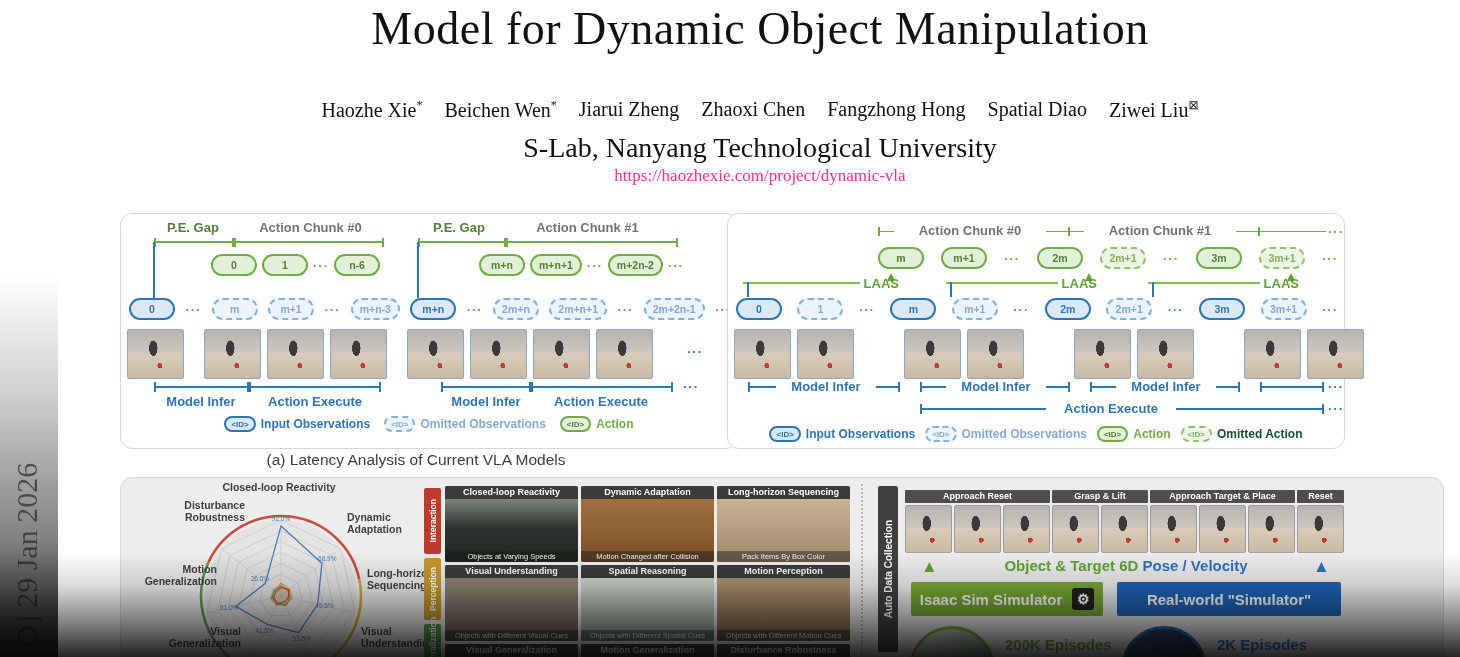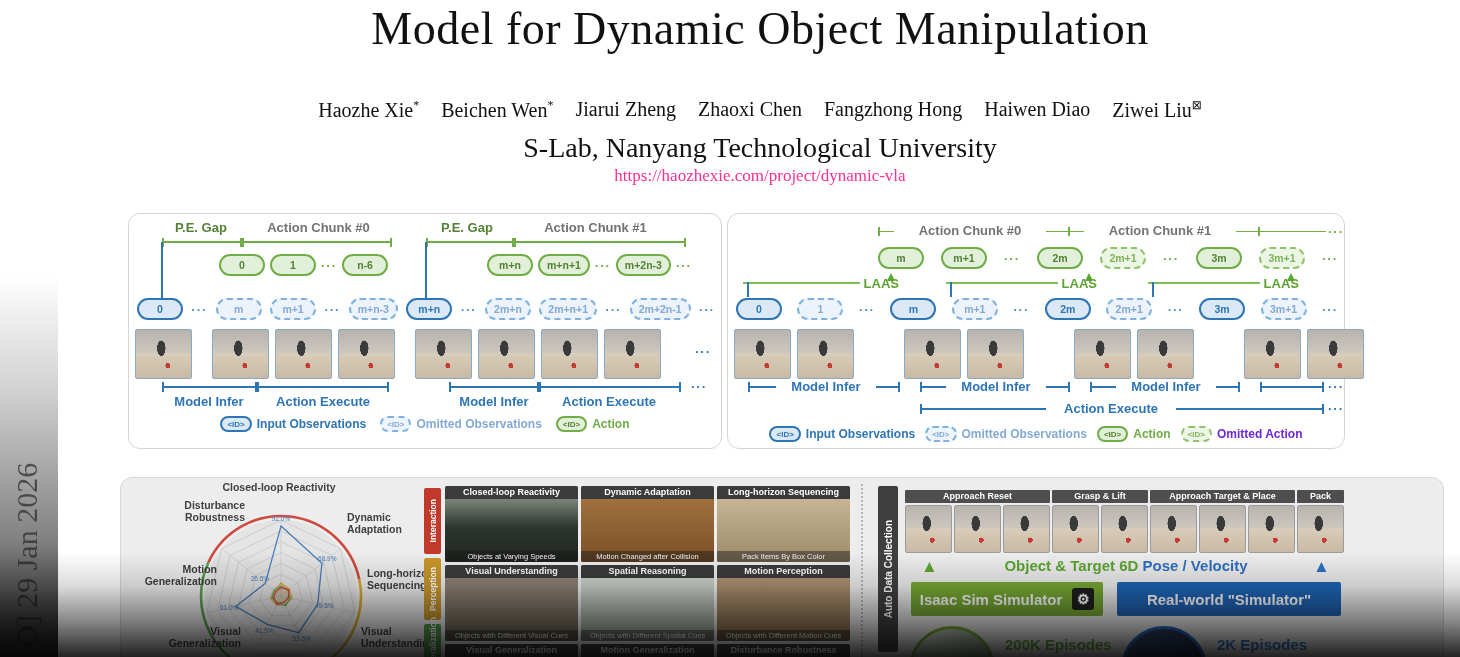--- a/index.html
+++ b/index.html
@@ -14,21 +14,21 @@
   .author sup{font-size:12px;}
   .affil{position:absolute;left:0;right:0;top:132px;font-family:"Liberation Serif",serif;
          font-size:28px;color:#111;}
   .url{position:absolute;left:0;right:0;top:166px;font-family:"Liberation Serif",serif;
        font-size:17px;color:#ff2f92;text-decoration:none;display:block;}
   .arxiv{position:absolute;left:10px;top:322px;height:345px;writing-mode:vertical-rl;
          transform:rotate(180deg);font-family:"Liberation Serif",serif;font-size:30px;
          color:#3c3c3c;white-space:nowrap;z-index:5;}
   
   .panel{position:absolute;background:#fff;border:1.5px solid #d5d5d5;border-radius:12px;}
-  #panel-a{left:128px;top:213px;width:592px;height:234px;}
+  #panel-a{left:120px;top:213px;width:592px;height:234px;padding-left:24px;}
   #panel-b{left:727px;top:213px;width:616px;height:234px;}
   .glabel{position:absolute;font-size:13px;font-weight:bold;color:#538135;text-align:center;}
   .glabel.light{color:#737373;font-weight:600;}
   .brk{position:absolute;height:2px;background:#70ad47;}
   .brk::before,.brk::after{content:'';position:absolute;width:2px;height:9px;background:#70ad47;top:-3px;}
   .brk::before{left:0}.brk::after{right:0}
   .vstub{position:absolute;width:2px;background:#2e75b6;}
   .prow{position:absolute;display:flex;align-items:center;gap:5px;}
   .prow.spread{justify-content:space-between;gap:0;}
   .pill{display:inline-flex;align-items:center;justify-content:center;height:22px;border-radius:12px;
@@ -58,21 +58,21 @@
   .gdots{position:absolute;color:#70ad47;font-weight:bold;letter-spacing:1px;font-size:13px;}
   .legend{position:absolute;left:0;right:0;display:flex;justify-content:center;align-items:center;gap:14px;}
   .leg-item{display:flex;align-items:center;gap:5px;font-size:12px;font-weight:bold;white-space:nowrap;}
   .lpill{display:inline-flex;align-items:center;justify-content:center;height:16px;border-radius:9px;
          font-size:8px;font-weight:bold;padding:0 5px;box-sizing:border-box;}
   .lpill.blue-solid{border:2px solid #2e75b6;color:#2e75b6;background:#dbe9f7;}
   .lpill.blue-dashed{border:2px dashed #7fb2e0;color:#85a9d6;background:#eef5fc;}
   .lpill.green-solid{border:2px solid #70ad47;color:#538135;background:#e2f0d9;}
   .lpill.green-dashed{border:2px dashed #8fc36b;color:#7fb35a;background:#eef7e7;}
   .llab.blue-solid{color:#2e75b6}.llab.blue-dashed{color:#85a9d6}
-  .llab.green-solid{color:#70ad47}.llab.green-dashed{color:#6d28d9}
+  .llab.green-solid{color:#70ad47}.llab.green-dashed{color:#14532d}
   .caption{position:absolute;top:451px;font-size:15.5px;color:#3d3d3d;text-align:center;}
   #cap-a{left:120px;width:592px;}
   #cap-b{left:684px;width:616px;margin-top:37px;}
   #cap-b .dyn{color:#2e75b6}#cap-b .vla{color:#70ad47}
   
   .laas{position:absolute;top:68px;height:2px;background:#7cbf53;}
   .laas .txt{position:absolute;left:0;right:0;top:-8px;text-align:right;}
   .laas .txt b{background:#fff;padding:0 4px;font-size:13px;color:#5da432;}
   .laas .up{position:absolute;right:8px;top:-9px;width:0;height:0;
             border-left:4px solid transparent;border-right:4px solid transparent;border-bottom:8px solid #5da432;}
@@ -135,21 +135,21 @@
 <div id="page">
 
   <div class="header">
     <h1 class="title">Model for Dynamic Object Manipulation</h1>
     <div class="authors">
         <span class="author">Haozhe Xie<sup>*</sup></span>
         <span class="author">Beichen Wen<sup>*</sup></span>
         <span class="author">Jiarui Zheng</span>
         <span class="author">Zhaoxi Chen</span>
         <span class="author">Fangzhong Hong</span>
-        <span class="author">Haiwen Diao</span>
+        <span class="author">Spatial Diao</span>
         <span class="author">Ziwei Liu<sup>⊠</sup></span>
       </div>
     <div class="affil">S-Lab, Nanyang Technological University</div>
     <a class="url" href="#">https://haozhexie.com/project/dynamic-vla</a>
   </div>
   <div class="arxiv">RO]  29 Jan 2026</div>
 
   <div class="panel" id="panel-a">
     <span class="glabel" style="left:26px;top:6px;width:92px;">P.E. Gap</span>
     <span class="glabel light" style="left:112px;top:6px;width:155px;">Action Chunk #0</span>
@@ -165,21 +165,21 @@
     <div class="prow act" style="left:90px;top:40px;">
         <span class="pill solid">0</span>
         <span class="pill solid">1</span>
         <span class="pill ellipsis">···</span>
         <span class="pill solid">n-6</span>
       </div>
     <div class="prow act" style="left:358px;top:40px;">
         <span class="pill solid">m+n</span>
         <span class="pill solid">m+n+1</span>
         <span class="pill ellipsis">···</span>
-        <span class="pill solid">m+2n-3</span>
+        <span class="pill solid">m+2n-2</span>
         <span class="pill ellipsis">···</span>
       </div>
     <div class="prow obs spread" style="left:8px;top:84px;right:6px;">
         <span class="pill solid">0</span>
         <span class="pill ellipsis">···</span>
         <span class="pill dashed">m</span>
         <span class="pill dashed">m+1</span>
         <span class="pill ellipsis">···</span>
         <span class="pill dashed">m+n-3</span>
         <span class="pill solid">m+n</span>
@@ -221,20 +221,21 @@
         <span class="leg-item">
           <span class="lpill blue-dashed">&lt;ID&gt;</span>
           <span class="llab blue-dashed">Omitted Observations</span>
         </span>
         <span class="leg-item">
           <span class="lpill green-solid">&lt;ID&gt;</span>
           <span class="llab green-solid">Action</span>
         </span>
       </div>
   </div>
+  <div class="caption" id="cap-a">(a) Latency Analysis of Current VLA Models</div>
 
   <div class="panel" id="panel-b">
     <div style="position:absolute;left:150px;top:17px;width:448px;border-top:1.6px solid #70ad47;"></div>
     <div class="btick" style="left:150px;"></div>
     <div class="btick" style="left:340px;"></div>
     <div class="btick" style="left:530px;"></div>
     <span class="glabel light" style="left:166px;top:10px;width:152px;background:#fff;z-index:2;line-height:13px;">Action Chunk #0</span>
     <span class="glabel light" style="left:356px;top:10px;width:152px;background:#fff;z-index:2;line-height:13px;">Action Chunk #1</span>
     <span class="gdots" style="left:600px;top:10px;">···</span>
 
@@ -429,21 +430,21 @@
       </div>
     <div id="divider"></div>
 
     <div id="adc-strip">
       <span class="vtext">Auto Data Collection</span>
     </div>
     <div id="phase-row">
         <div class="phase-h" style="width: 145px;">Approach Reset</div>
         <div class="phase-h" style="width: 96px;">Grasp &amp; Lift</div>
         <div class="phase-h" style="width: 145px;">Approach Target &amp; Place</div>
-        <div class="phase-h" style="width: 47px;">Pack</div>
+        <div class="phase-h" style="width: 47px;">Reset</div>
       </div>
     <div id="coll-frames">
         <div class="frame"></div>
         <div class="frame"></div>
         <div class="frame"></div>
         <div class="frame"></div>
         <div class="frame"></div>
         <div class="frame"></div>
         <div class="frame"></div>
         <div class="frame"></div>

